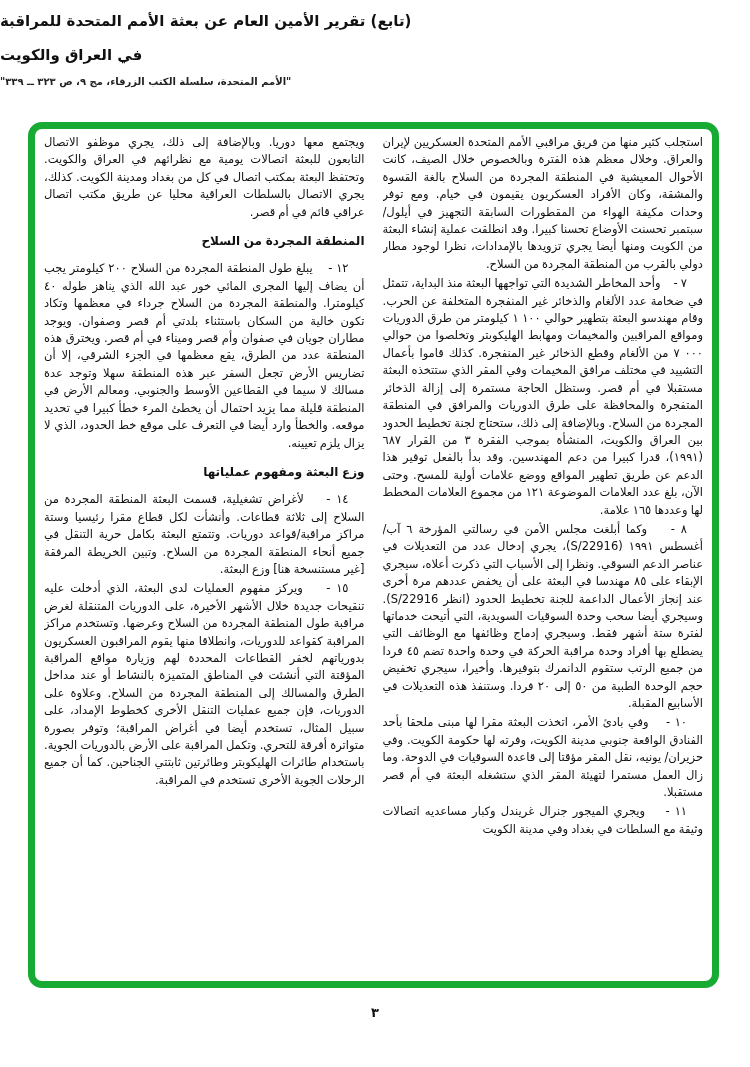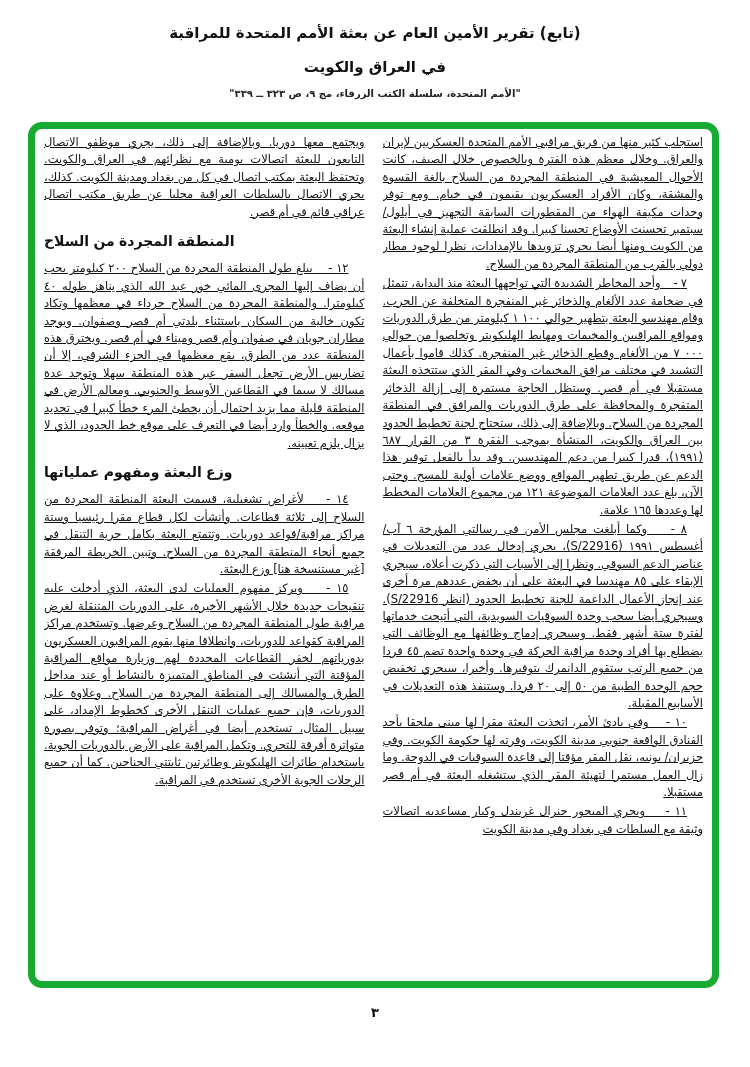--- a/index.html
+++ b/index.html
@@ -7,21 +7,21 @@
   body { font-family:"DejaVu Sans", sans-serif; }
   .page {
     position:relative;
     width:750px; height:1067px;
     margin:0 auto;
     background:#ffffff;
     direction:rtl;
     overflow:hidden;
     color:#111;
   }
-  .doc-header { text-align:center; padding-top:24px; }
+  .doc-header { text-align:left; padding-top:12px; }
   .doc-title-1 {
     font-size:15px; font-weight:bold; letter-spacing:0;
   }
   .doc-title-2 {
     font-size:15px; font-weight:bold; margin-top:16px;
   }
   .doc-source {
     font-size:10px; font-weight:bold; margin-top:12px; color:#222;
   }
   .content-frame {
@@ -39,26 +39,26 @@
     height:100%;
   }
   .col {
     flex:1 1 0;
     overflow:hidden;
     text-align:justify;
     font-size:11.5px;
     line-height:17.4px;
     word-spacing:-0.5px;
   }
-  .col p { margin:0 0 2px 0;text-decoration:underline; }
+  .col p { margin:0 0 2px 0; }
   .col p.num { text-indent:16px; }
   .section-heading {
-    text-align:left;
+    text-align:right;
     font-weight:bold;
-    font-size:14px;
+    font-size:12px;
     margin:12px 0 10px 0;
     text-indent:0;
   }
   .page-number {
     position:absolute;
     left:0; right:0;
     top:1005px;
     text-align:center;
     font-size:13px;
     font-weight:bold;

